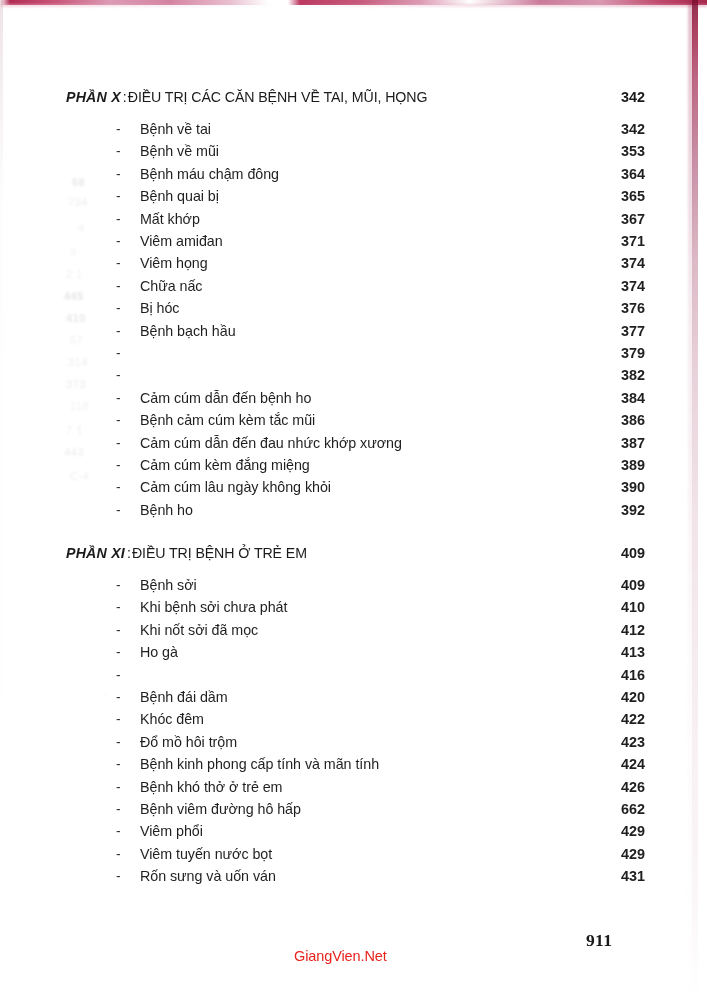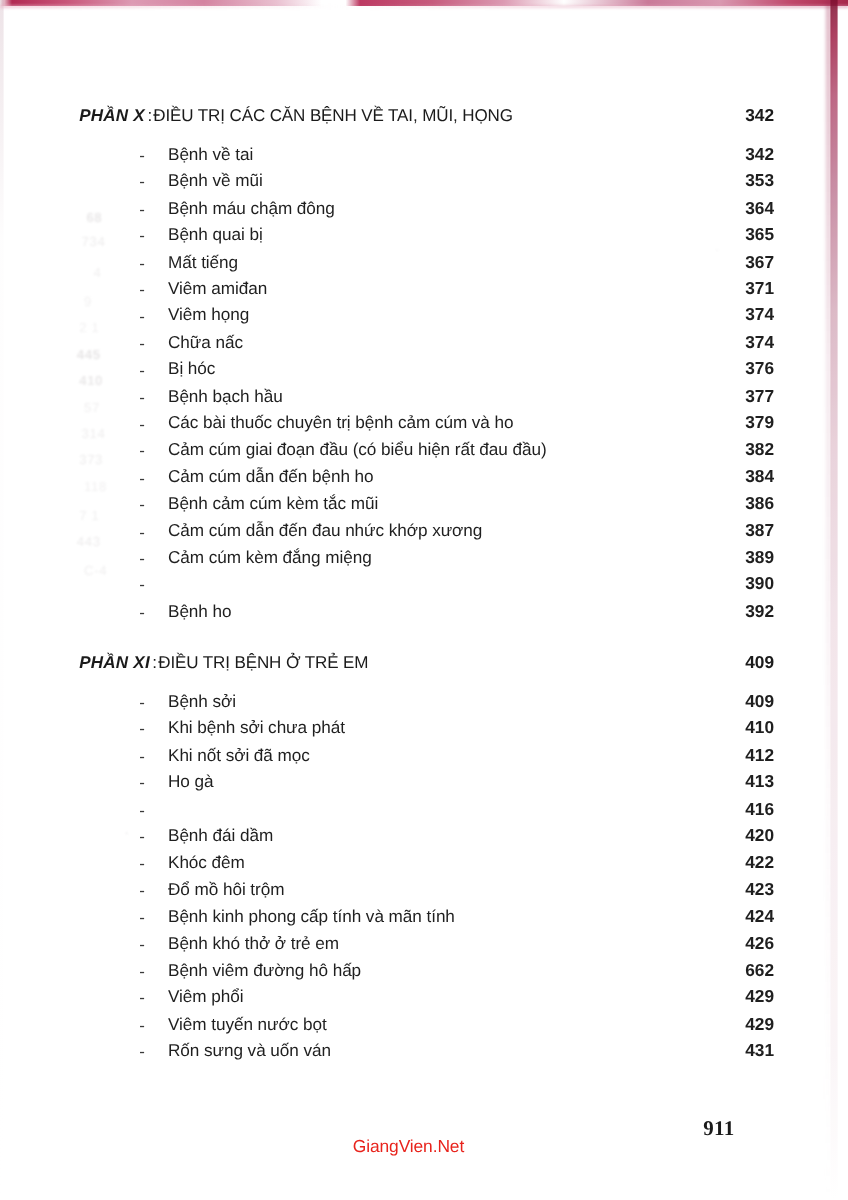--- a/index.html
+++ b/index.html
@@ -261,21 +261,21 @@
         <span class="label">Bệnh máu chậm đông</span>
         <span class="page">364</span>
       </div>
       <div class="toc-row" style="top: 188.2px;">
         <span class="dash">-</span>
         <span class="label">Bệnh quai bị</span>
         <span class="page">365</span>
       </div>
       <div class="toc-row" style="top: 210.6px;">
         <span class="dash">-</span>
-        <span class="label">Mất tiếng</span>
+        <span class="label">Mất khớp</span>
         <span class="page">367</span>
       </div>
       <div class="toc-row" style="top: 233px;">
         <span class="dash">-</span>
         <span class="label">Viêm amiđan</span>
         <span class="page">371</span>
       </div>
       <div class="toc-row" style="top: 255.4px;">
         <span class="dash">-</span>
         <span class="label">Viêm họng</span>
@@ -291,26 +291,24 @@
         <span class="label">Bị hóc</span>
         <span class="page">376</span>
       </div>
       <div class="toc-row" style="top: 322.6px;">
         <span class="dash">-</span>
         <span class="label">Bệnh bạch hầu</span>
         <span class="page">377</span>
       </div>
       <div class="toc-row" style="top: 345px;">
         <span class="dash">-</span>
-        <span class="label">Các bài thuốc chuyên trị bệnh cảm cúm và ho</span>
         <span class="page">379</span>
       </div>
       <div class="toc-row" style="top: 367.4px;">
         <span class="dash">-</span>
-        <span class="label">Cảm cúm giai đoạn đầu (có biểu hiện rất đau đầu)</span>
         <span class="page">382</span>
       </div>
       <div class="toc-row" style="top: 389.8px;">
         <span class="dash">-</span>
         <span class="label">Cảm cúm dẫn đến bệnh ho</span>
         <span class="page">384</span>
       </div>
       <div class="toc-row" style="top: 412.2px;">
         <span class="dash">-</span>
         <span class="label">Bệnh cảm cúm kèm tắc mũi</span>
@@ -321,20 +319,21 @@
         <span class="label">Cảm cúm dẫn đến đau nhức khớp xương</span>
         <span class="page">387</span>
       </div>
       <div class="toc-row" style="top: 457px;">
         <span class="dash">-</span>
         <span class="label">Cảm cúm kèm đắng miệng</span>
         <span class="page">389</span>
       </div>
       <div class="toc-row" style="top: 479.4px;">
         <span class="dash">-</span>
+        <span class="label">Cảm cúm lâu ngày không khỏi</span>
         <span class="page">390</span>
       </div>
       <div class="toc-row" style="top: 501.8px;">
         <span class="dash">-</span>
         <span class="label">Bệnh ho</span>
         <span class="page">392</span>
       </div>
       <div class="part-heading" style="top: 545px;"><span class="part-label">PHẦN XI</span><span class="part-sep">:</span><span class="part-title">ĐIỀU TRỊ BỆNH Ở TRẺ EM</span><span class="part-page">409</span></div>
       <div class="toc-row" style="top: 577px;">
         <span class="dash">-</span>

